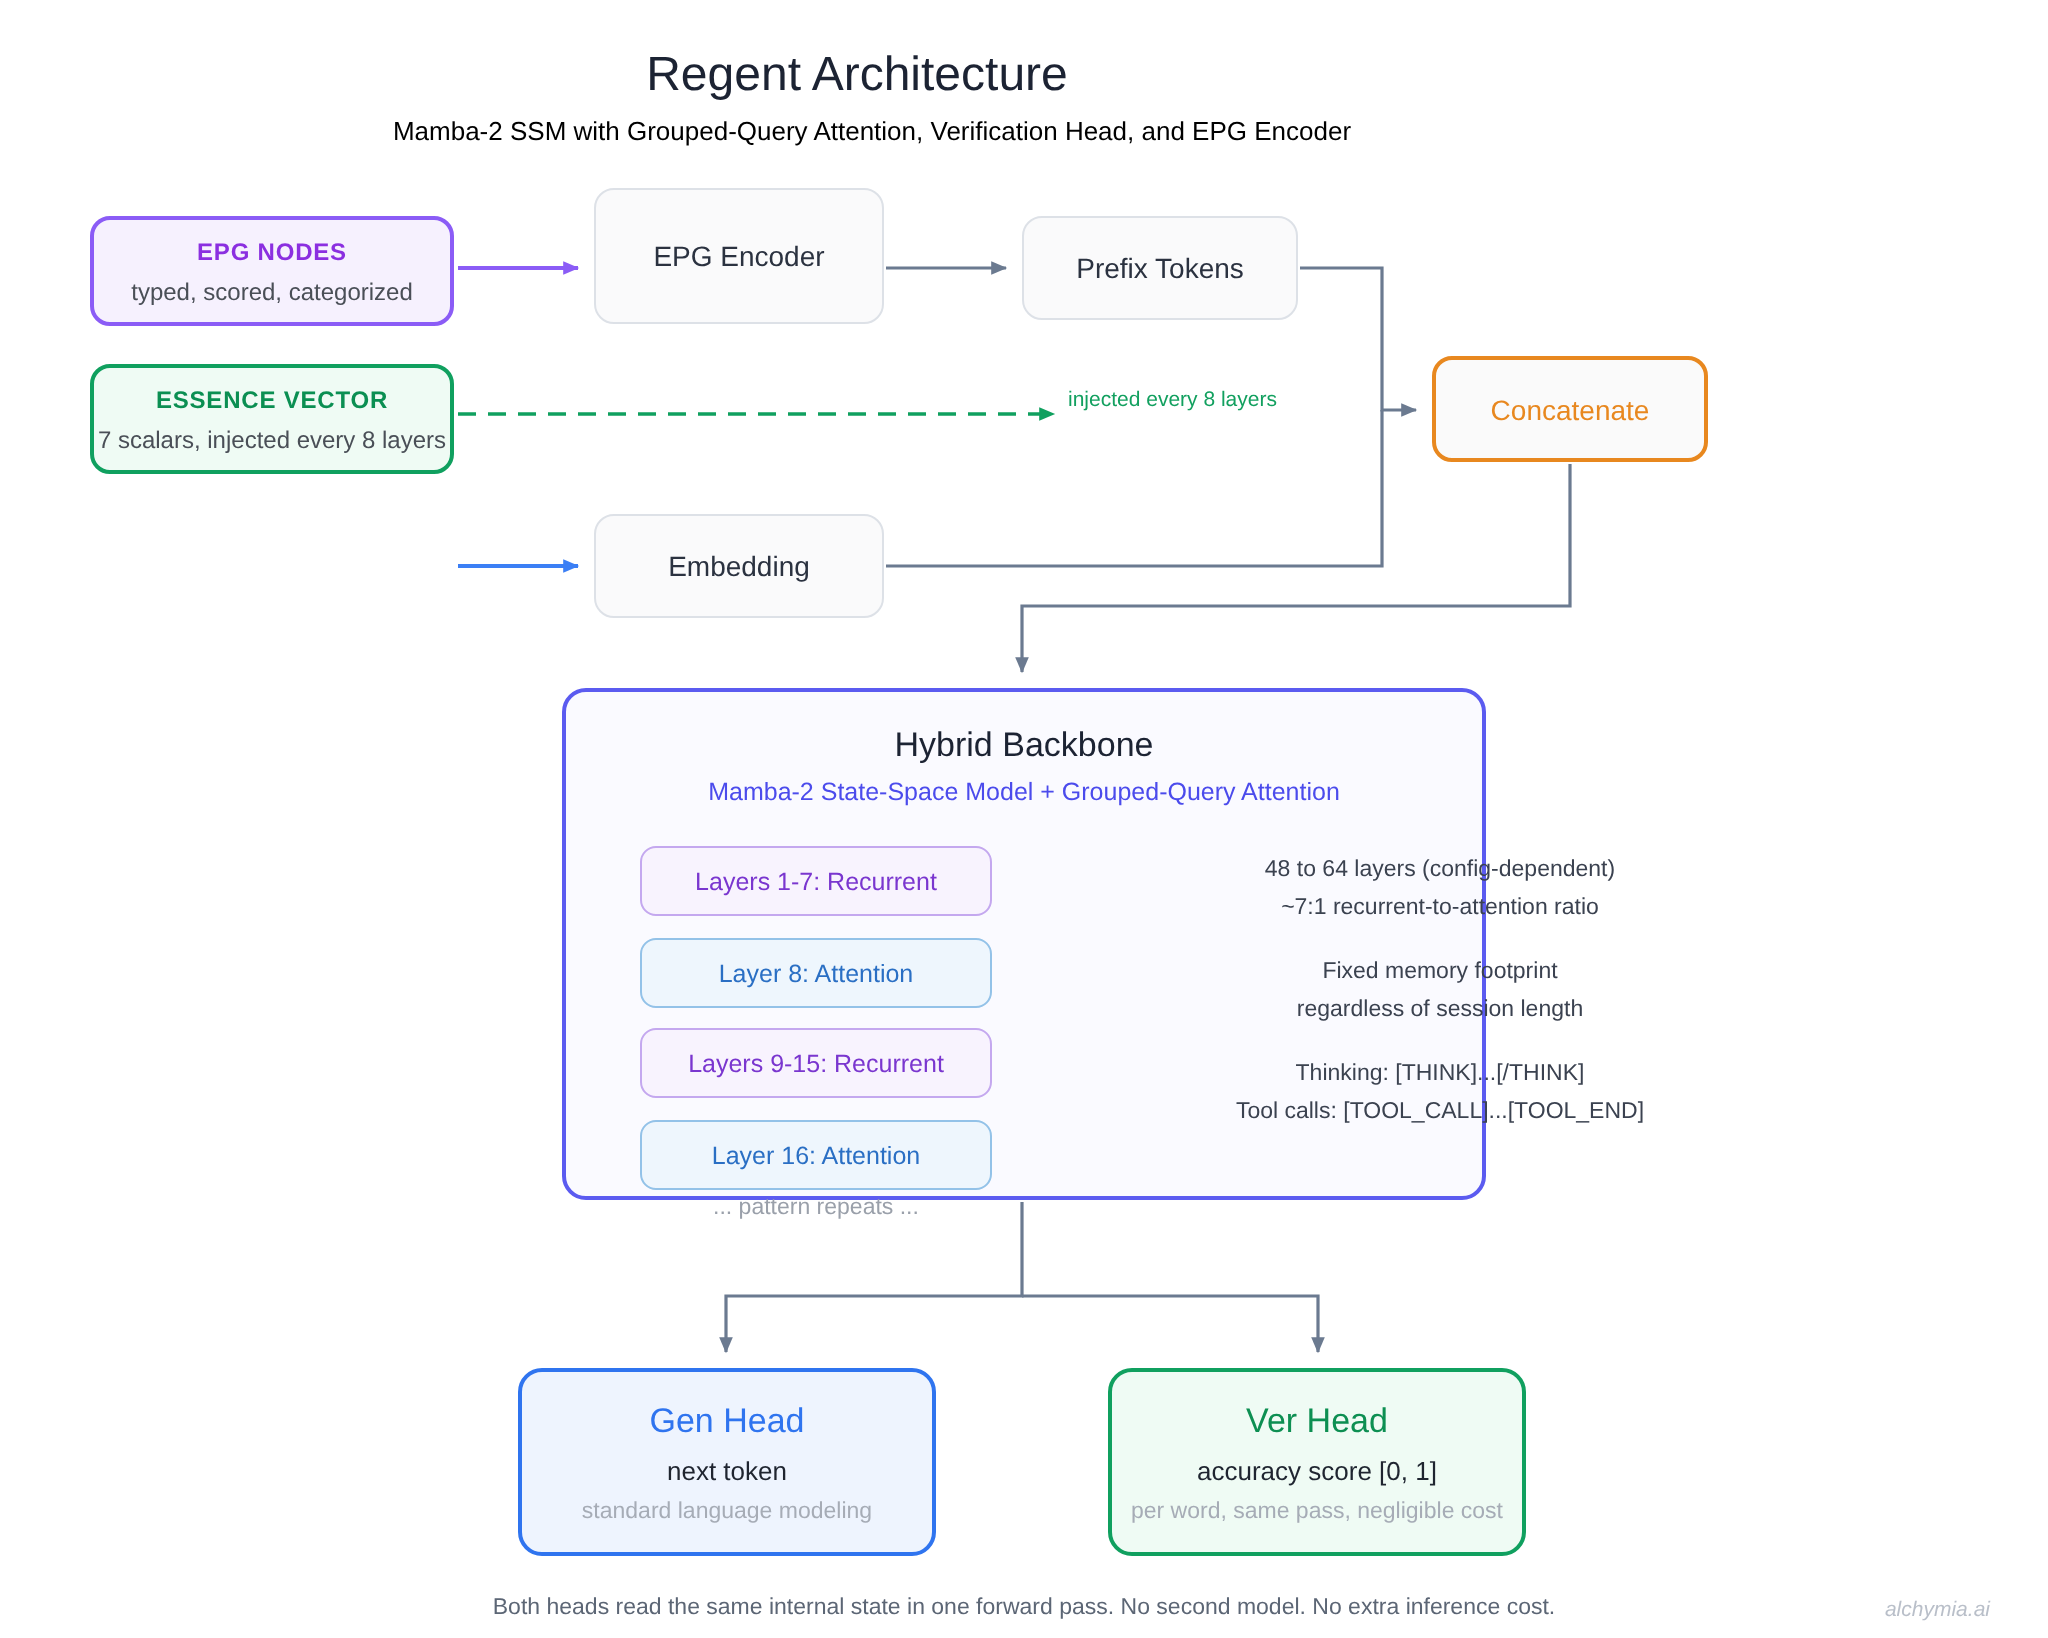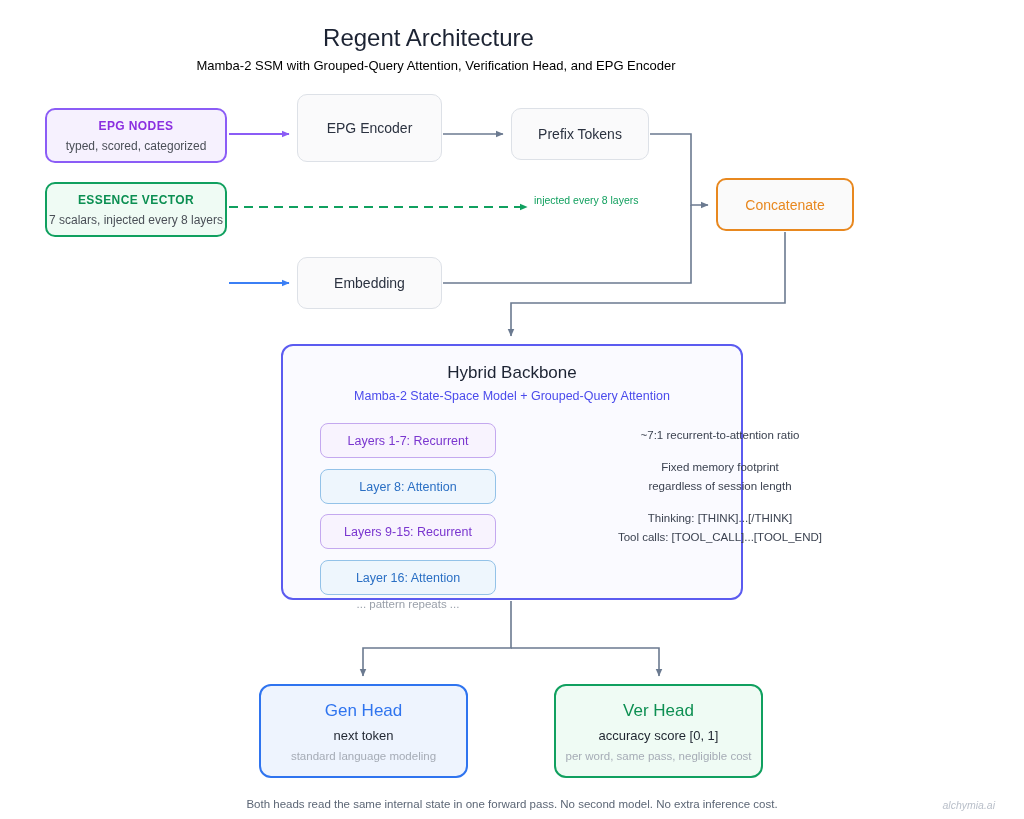--- a/index.html
+++ b/index.html
@@ -246,20 +246,21 @@
     <div id="backbone-subtitle">Mamba-2 State-Space Model + Grouped-Query Attention</div>
 
     <div class="layer-box recurrent layer-0">Layers 1-7: Recurrent</div>
     <div class="layer-box attention layer-1">Layer 8: Attention</div>
     <div class="layer-box recurrent layer-2">Layers 9-15: Recurrent</div>
     <div class="layer-box attention layer-3">Layer 16: Attention</div>
 
     <div id="pattern-repeats">... pattern repeats ...</div>
 
     <div id="spec-list">
+      <div class="spec-line">48 to 64 layers (config-dependent)</div>
       <div class="spec-line">~7:1 recurrent-to-attention ratio</div>
       <div class="spec-gap"></div>
       <div class="spec-line">Fixed memory footprint</div>
       <div class="spec-line">regardless of session length</div>
       <div class="spec-gap"></div>
       <div class="spec-line">Thinking: [THINK]...[/THINK]</div>
       <div class="spec-line">Tool calls: [TOOL_CALL]...[TOOL_END]</div>
     </div>
   </div>
 

